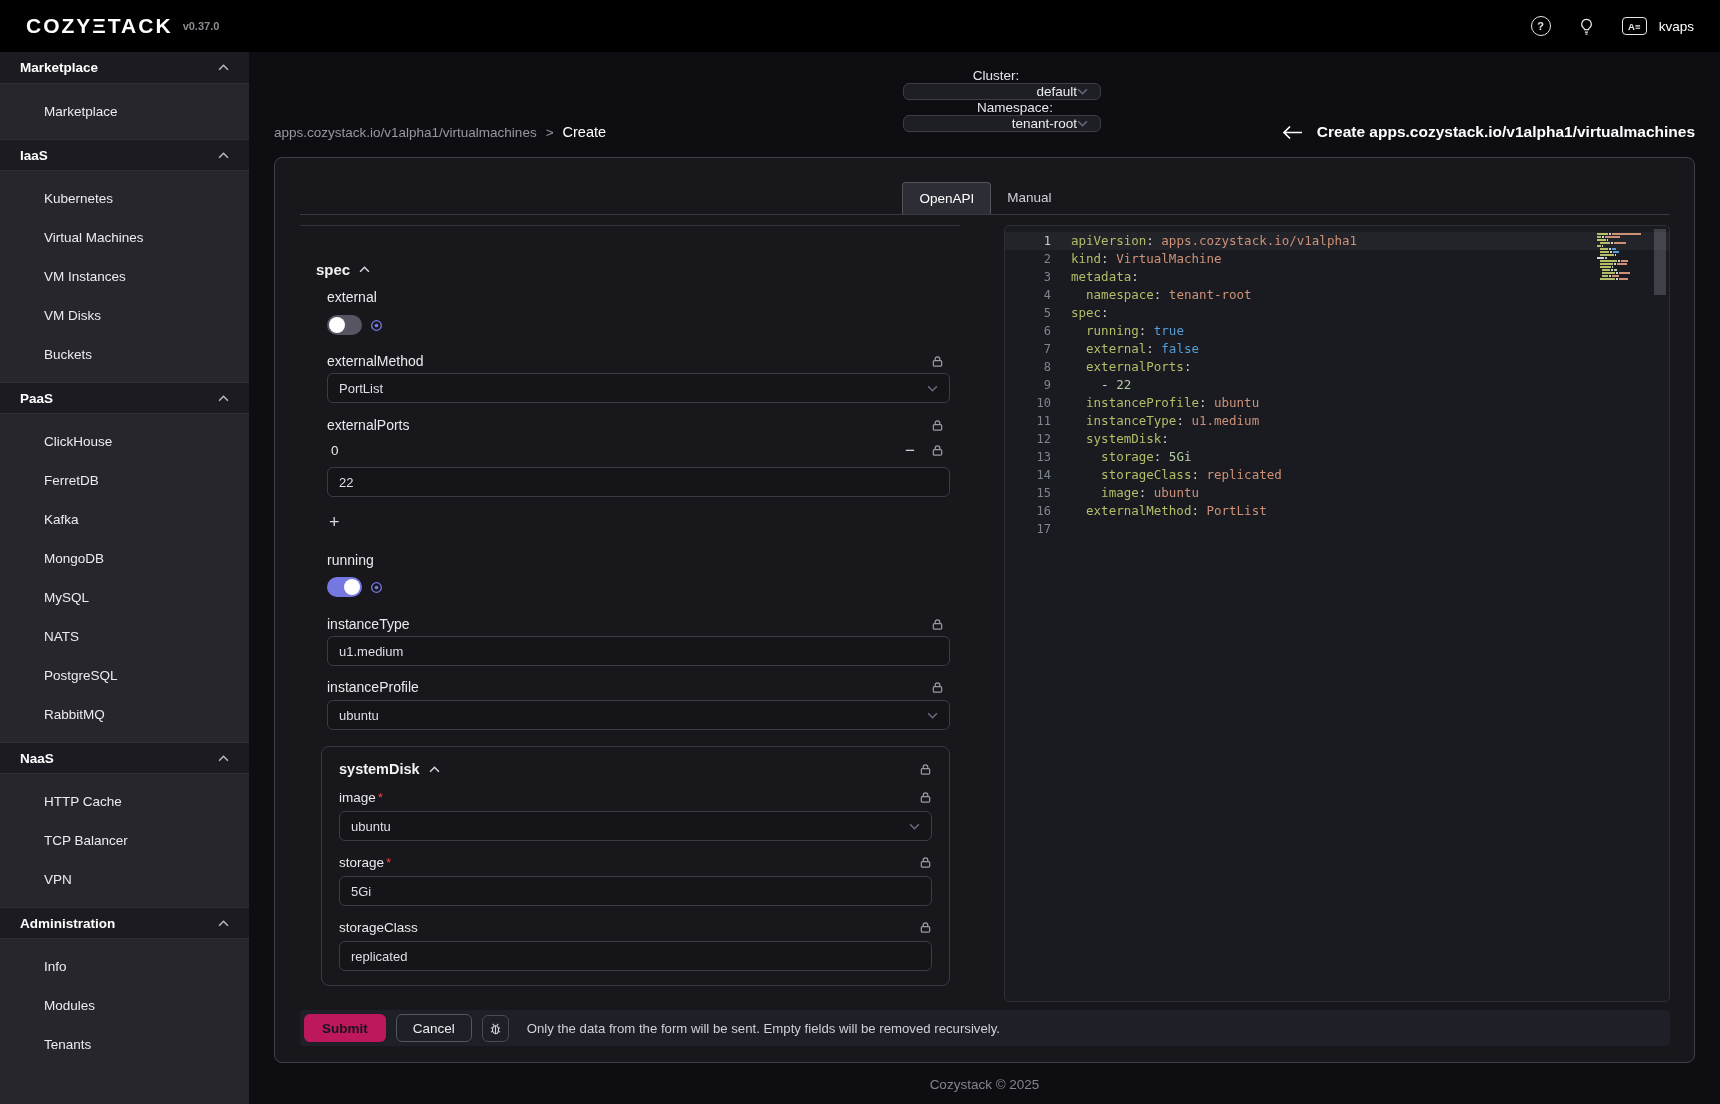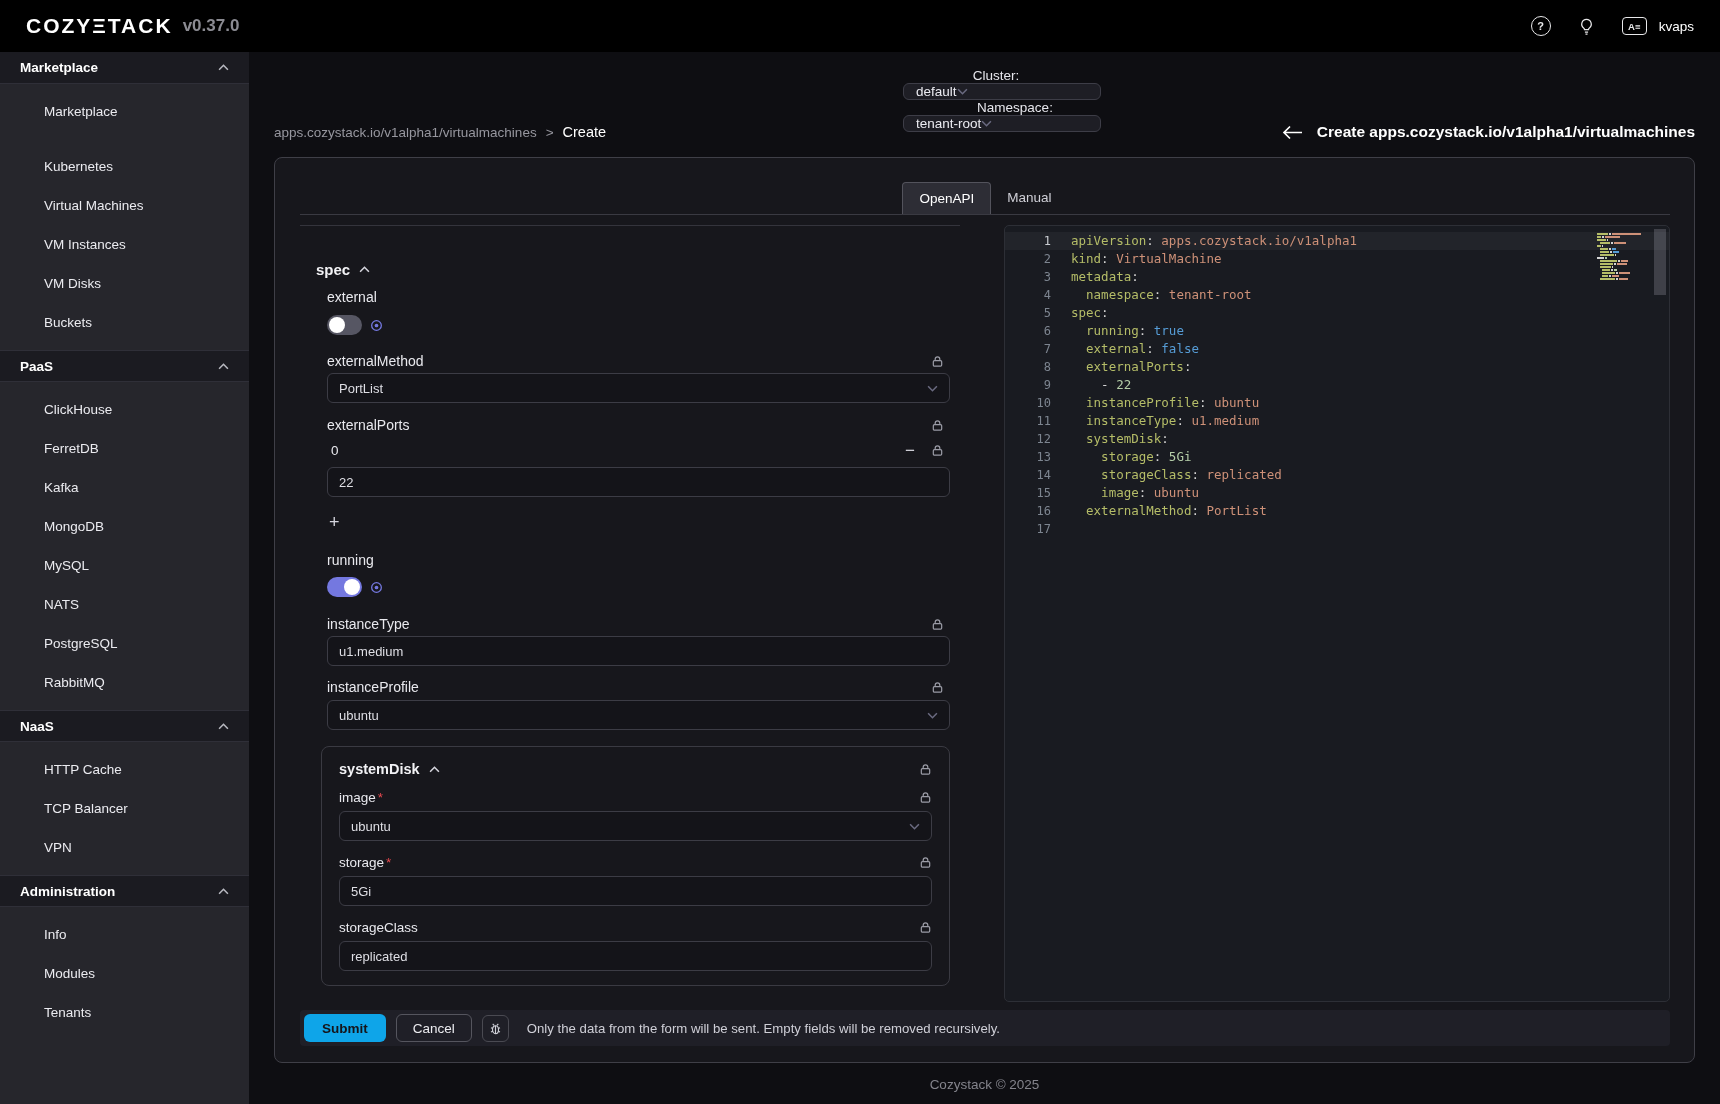--- a/index.html
+++ b/index.html
@@ -3,21 +3,21 @@
 <meta charset="utf-8">
 <style>
   * { margin:0; padding:0; box-sizing:border-box; }
   html,body { width:1720px; height:1104px; background:#0e0e12; color:#e8e8ea;
     font-family:"Liberation Sans", sans-serif; overflow:hidden; }
   .app { display:flex; flex-direction:column; height:100%; }
 
   
   .topbar { height:52px; flex:0 0 52px; background:#000; display:flex; align-items:center; padding:0 26px; }
   .logo { font-size:21px; font-weight:700; letter-spacing:2px; color:#fff; }
-  .version { margin-left:10px; font-size:17px; font-weight:700; color:#8b8b92; }
+  .version { margin-left:10px; font-size:11px; font-weight:700; color:#8b8b92; }
   .topbar-right { margin-left:auto; display:flex; align-items:center; gap:26px; }
   .icon-help { width:20px; height:20px; border:1.6px solid #e8e8ea; border-radius:50%;
     display:flex; align-items:center; justify-content:center; font-size:11px; font-weight:700; color:#e8e8ea; }
   .icon-btn { display:flex; align-items:center; }
   .icon-badge { min-width:25px; height:18px; border:1.6px solid #e8e8ea; border-radius:4px;
     display:flex; align-items:center; justify-content:center; font-size:9.5px; font-weight:700;
     color:#e8e8ea; padding:0 2px; letter-spacing:0; }
   .username { font-size:13.5px; color:#fff; margin-left:-14px; }
 
   
@@ -29,21 +29,21 @@
     display:flex; align-items:center; padding:0 20px; font-size:13.5px; font-weight:600; color:#fff; cursor:pointer; }
   .sb-header:first-child { border-top:none; }
   .sb-chev { margin-left:auto; display:flex; }
   .sb-items { padding:8px 0; }
   .sb-item { height:39px; display:flex; align-items:center; padding-left:44px; font-size:13.5px; color:#ebebf0; cursor:pointer; }
 
   
   .content { flex:1; min-width:0; display:flex; flex-direction:column; padding:0 25px; }
   .controls-row { margin-top:16px; height:33px; display:flex; align-items:center; margin-left:23px;flex-direction:column; }
   .ctl-label { font-size:13.5px; color:#e6e6ec; }
-  .select { display:flex; align-items:center; justify-content:flex-start; background:#1e1e25;
+  .select { display:flex; align-items:center; justify-content:flex-end; background:#1e1e25;
     border:1px solid #3d3d47; border-radius:6px; height:33px; width:198px; padding:0 12px;
     font-size:13.5px; color:#ececf2; margin-left:12px; cursor:pointer; }
   .ns-label { margin-left:38px; }
 
   .crumb-row { margin-top:18px; height:26px; display:flex; align-items:center; }
   .crumb-path { color:#97979f; font-size:13.5px; }
   .crumb-sep { color:#97979f; font-size:13.5px; margin:0 9px; }
   .crumb-current { color:#fff; font-size:14.5px; font-weight:500; }
   .page-title-group { margin-left:auto; display:flex; align-items:center; gap:14px; }
   .back-arrow { display:flex; cursor:pointer; }
@@ -108,21 +108,21 @@
   .code-line.current .ln { color:#c9ccd1; }
   .code { padding-left:20px; }
   .minimap { position:absolute; top:7px; right:22px; width:50px; }
   .mm-line { display:flex; height:2px; margin-bottom:1px; gap:1px; }
   .mm-line span { display:block; height:2px; }
   .editor-scrollbar { position:absolute; top:3px; right:3px; width:12px; height:66px; background:rgba(160,160,175,0.28); }
 
   
   .action-bar { margin-top:8px; height:36px; flex:0 0 36px; background:#1f1f27; border-radius:4px;
     display:flex; align-items:center; padding:0 10px 0 4px; gap:10px; }
-  .btn-submit { height:28px; padding:0 18px; background:#0ea5e9; color:#15151a; font-weight:600; font-size:13.5px;
+  .btn-submit { height:28px; padding:0 18px; background:#be185d; color:#15151a; font-weight:600; font-size:13.5px;
     border:none; border-radius:6px; cursor:pointer; font-family:inherit; }
   .btn-cancel { height:28px; padding:0 16px; background:transparent; color:#ececf0; font-size:13.5px;
     border:1px solid #55555e; border-radius:6px; cursor:pointer; font-family:inherit; }
   .btn-debug { width:27px; height:27px; border:1px solid #4a4a52; border-radius:6px; display:flex;
     align-items:center; justify-content:center; cursor:pointer; }
   .action-note { color:#cfcfd7; font-size:13.2px; margin-left:8px; }
 
   .footer { margin-top:14px; text-align:center; color:#84848c; font-size:13.5px; }
   svg { display:block; }
 </style>
@@ -153,20 +153,28 @@
         <div class="sb-header">
           <span>Marketplace</span>
           <span class="sb-chev">
             <svg width="11" height="7" viewBox="0 0 10 6" fill="none">
               <path d="M1 5l4-4 4 4" stroke="#b9bac2" stroke-width="1.4"></path>
             </svg>
           </span>
         </div>
         <div class="sb-items">
           <div class="sb-item">Marketplace</div>
+        </div>
+        <div class="sb-header">
+          <span>IaaS</span>
+          <span class="sb-chev">
+            <svg width="11" height="7" viewBox="0 0 10 6" fill="none">
+              <path d="M1 5l4-4 4 4" stroke="#b9bac2" stroke-width="1.4"></path>
+            </svg>
+          </span>
         </div>
         <div class="sb-items">
           <div class="sb-item">Kubernetes</div>
           <div class="sb-item">Virtual Machines</div>
           <div class="sb-item">VM Instances</div>
           <div class="sb-item">VM Disks</div>
           <div class="sb-item">Buckets</div>
         </div>
         <div class="sb-header">
           <span>PaaS</span>

